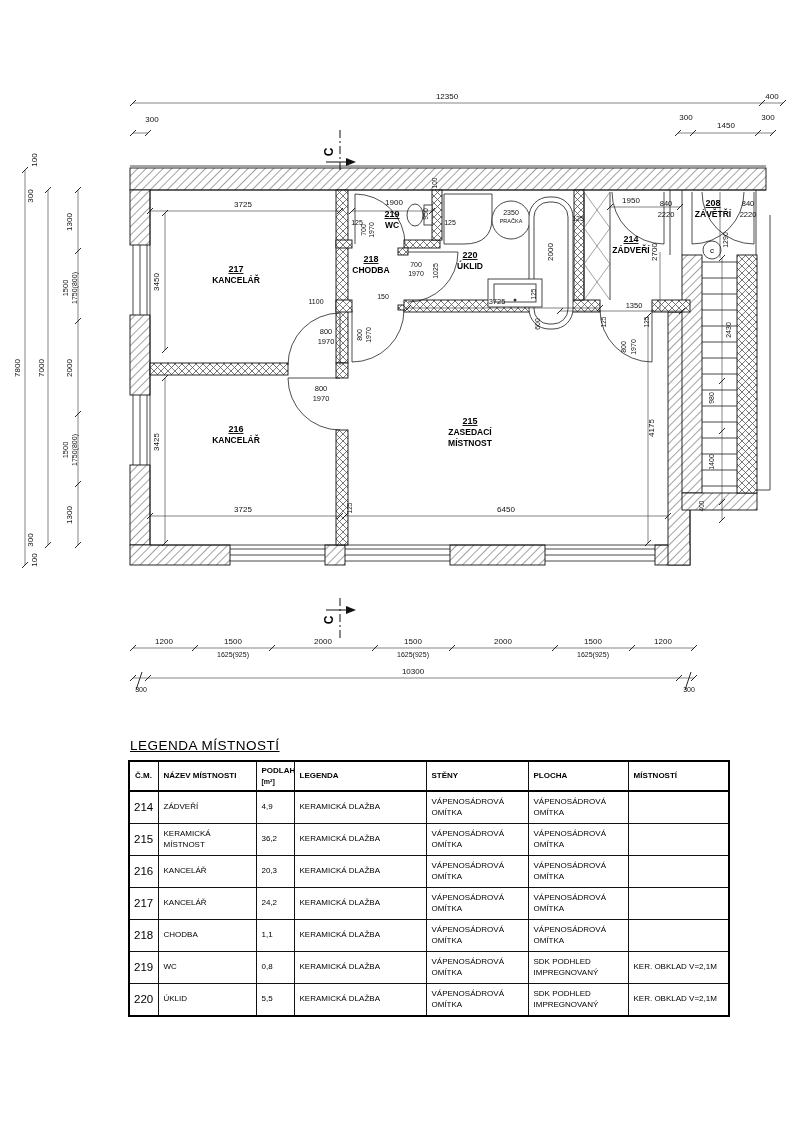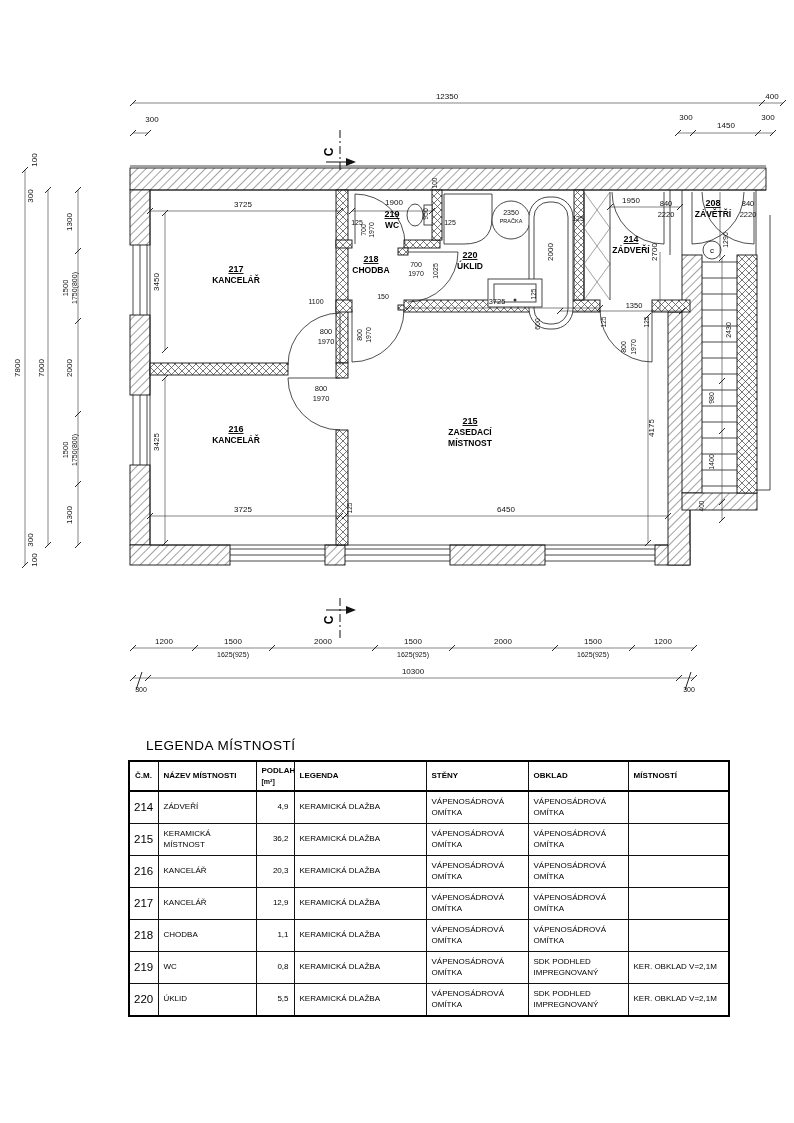--- a/index.html
+++ b/index.html
@@ -11,27 +11,27 @@
   .wall{stroke:#111;stroke-width:0.9;}
   .tl{stroke:#1a1a1a;stroke-width:0.8;fill:none;}
   .dl{stroke:#333;stroke-width:0.6;fill:none;}
   .tick{stroke:#111;stroke-width:0.9;fill:none;}
   .door{stroke:#222;stroke-width:0.8;fill:none;}
   .fx{stroke:#333;stroke-width:0.9;fill:#fff;}
   .fine{stroke:#555;stroke-width:0.55;fill:none;}
   .sec{stroke:#111;stroke-width:1;fill:none;}
   .secC{font-size:12px;font-weight:bold;fill:#000;text-anchor:middle;}
   .legend{position:absolute;left:128px;top:738px;width:601px;}
-  .legend h2{font-size:13.5px;font-weight:400;letter-spacing:0.5px;color:#000;margin:0 0 7px 18px;}
+  .legend h2{font-size:13.5px;font-weight:400;letter-spacing:0.5px;color:#000;margin:0 0 7px 2px;text-decoration:underline;}
   table.lg{border-collapse:collapse;width:600px;table-layout:fixed;border:2px solid #000;}
   table.lg th,table.lg td{border:1px solid #111;font-size:8px;line-height:1.35;color:#000;padding:2px 5px;text-align:left;vertical-align:middle;overflow:hidden;}
   table.lg thead th{border-bottom:2px solid #000;font-weight:bold;height:24px;}
   table.lg td{height:27px;}
   table.lg td.c0{font-size:11.5px;padding-left:4px;}
-  table.lg td.c2{text-align:right;}
+  table.lg td.c2{text-align:left;}
   th .sub{font-weight:bold;font-size:7px;}
 </style>
 </head>
 <body>
 
 
 
 <svg id="plan-svg" width="794" height="730" viewBox="0 0 794 730" xmlns="http://www.w3.org/2000/svg">
   <defs>
     <pattern id="hd" width="6" height="6" patternUnits="userSpaceOnUse" patternTransform="rotate(45)">
@@ -247,21 +247,21 @@
             <div>PODLAHA</div>
             <div class="sub">[m²]</div>
           </th>
           <th>
             <div>LEGENDA</div>
           </th>
           <th>
             <div>STĚNY</div>
           </th>
           <th>
-            <div>OBKLAD</div>
+            <div>PLOCHA</div>
           </th>
           <th>
             <div>MÍSTNOSTÍ</div>
           </th>
         </tr>
     </thead>
     <tbody id="legend-tbody">
         <tr>
           <td class="c0">214</td>
           <td class="c1">ZÁDVEŘÍ</td>
@@ -285,21 +285,21 @@
           <td class="c1">KANCELÁŘ</td>
           <td class="c2">20,3</td>
           <td class="c3">KERAMICKÁ DLAŽBA</td>
           <td class="c4">VÁPENOSÁDROVÁ OMÍTKA</td>
           <td class="c5">VÁPENOSÁDROVÁ OMÍTKA</td>
           <td class="c6"></td>
         </tr>
         <tr>
           <td class="c0">217</td>
           <td class="c1">KANCELÁŘ</td>
-          <td class="c2">12,9</td>
+          <td class="c2">24,2</td>
           <td class="c3">KERAMICKÁ DLAŽBA</td>
           <td class="c4">VÁPENOSÁDROVÁ OMÍTKA</td>
           <td class="c5">VÁPENOSÁDROVÁ OMÍTKA</td>
           <td class="c6"></td>
         </tr>
         <tr>
           <td class="c0">218</td>
           <td class="c1">CHODBA</td>
           <td class="c2">1,1</td>
           <td class="c3">KERAMICKÁ DLAŽBA</td>

